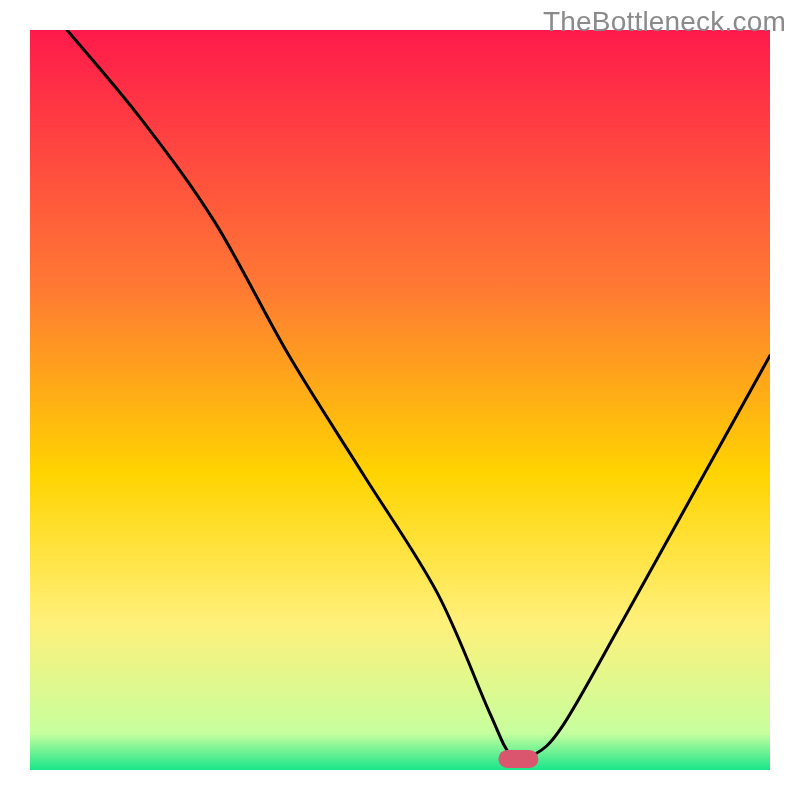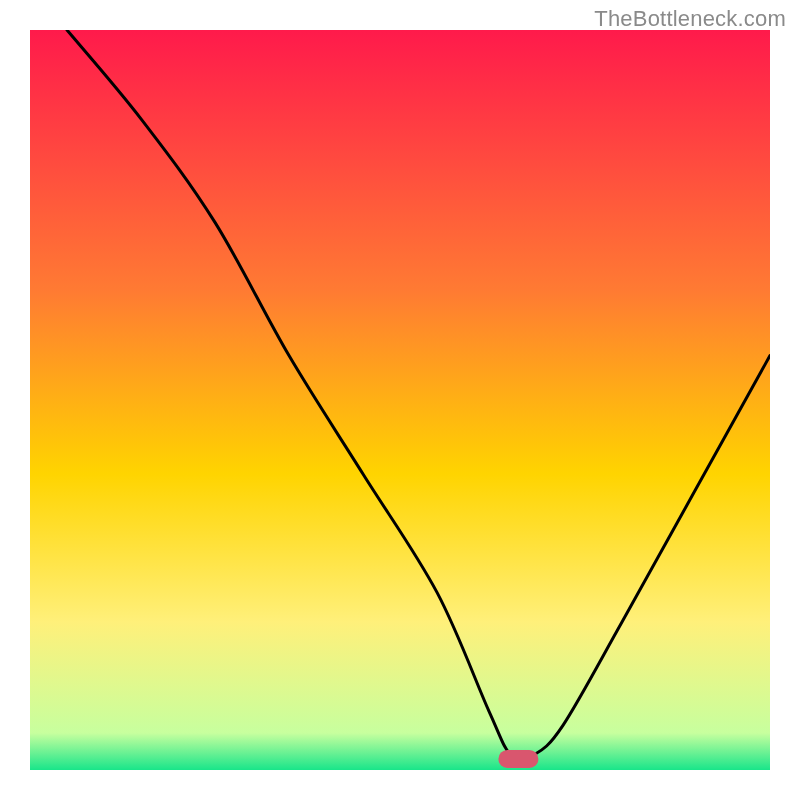--- a/index.html
+++ b/index.html
@@ -1,17 +1,17 @@
 <!DOCTYPE html>
 <html><head>
 <meta charset="utf-8">
 <style>
 html,body{margin:0;padding:0;width:800px;height:800px;overflow:hidden;font-family:Arial,Helvetica,sans-serif;background:#fff}
 .stage{position:relative;width:800px;height:800px}
-.attrib{position:absolute;top:6px;right:14px;font-size:22px;color:#8a8a8a;letter-spacing:.2px}
+.attrib{position:absolute;top:6px;right:14px;font-size:28px;color:#8a8a8a;letter-spacing:.2px}
 svg{display:block}
 </style>
 </head>
 <body>
 
 <div class="stage">
   <div class="attrib">TheBottleneck.com</div>
 
   <svg id="chart-svg" width="800" height="800" viewBox="0 0 800 800">
     <defs>

